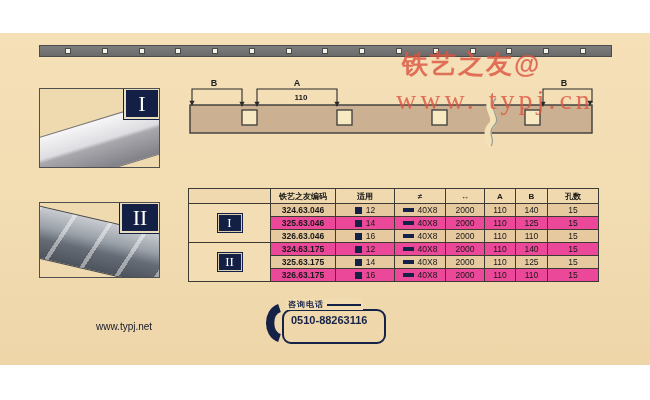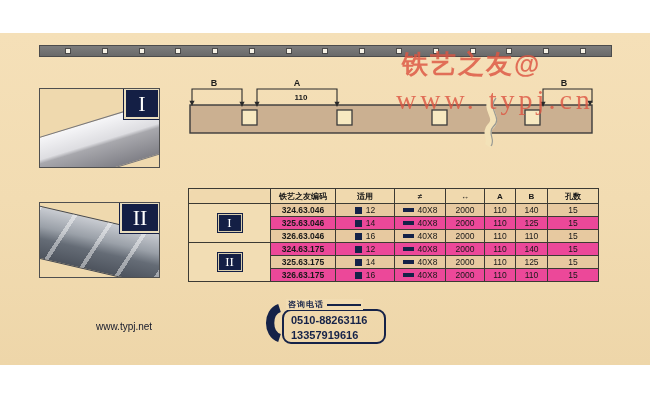--- a/index.html
+++ b/index.html
@@ -250,17 +250,16 @@
     <path d="M21,4 C6,9 6,35 21,40" fill="none" stroke="#152248" stroke-width="10"></path>
   </svg>
 
   <div class="phone-label">
     <span>咨询电话</span>
     <span class="rule"></span>
   </div>
 
   <div class="phone-box">
     <div>0510-88263116</div>
-    <div>13357919616</div>
   </div>
 
 
 </div>
 
 </body></html>

